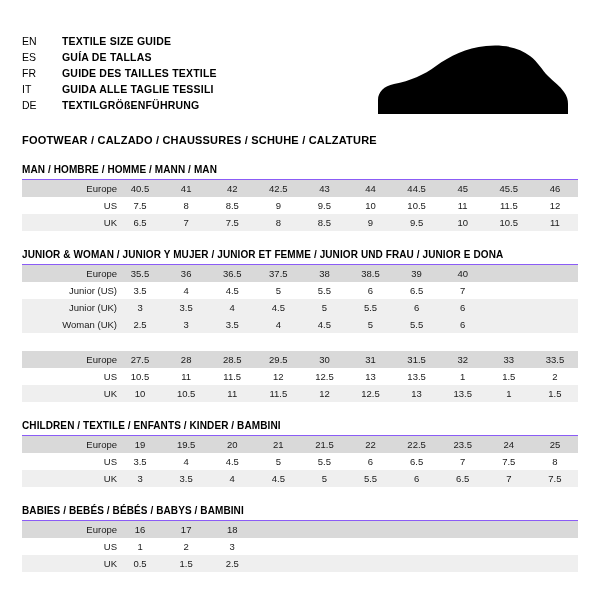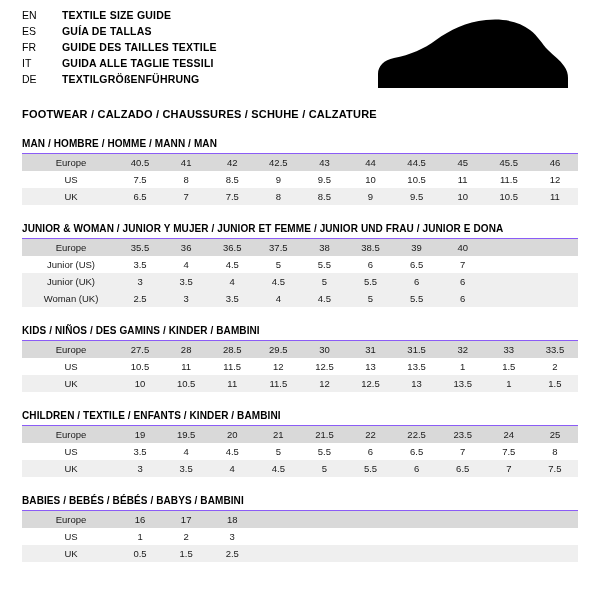--- a/index.html
+++ b/index.html
@@ -12,21 +12,21 @@
     height: 600px;
     font-family: "Liberation Sans", sans-serif;
     color: #000000;
     overflow: hidden;
   }
   .page {
     position: relative;
     width: 600px;
     height: 540px;
     box-sizing: border-box;
-    padding: 8px 22px 0 22px;
+    padding: 34px 22px 0 22px;
   }
 
   
   .header {
     display: flex;
     align-items: flex-start;
     justify-content: space-between;
   }
   .lang-table {
     border-collapse: collapse;
@@ -79,21 +79,21 @@
     font-size: 9.5px;
   }
   table.sizes td {
     height: 17px;
     line-height: 17px;
     padding: 0;
     text-align: center;
     color: #1a1a1a;
   }
   table.sizes td.rowlabel {
-    text-align: center;
+    text-align: right;
     padding-left: 3px;
     width: 92px;
     margin-left: 20px;
   }
   table.sizes tr.shade td {
     background: #d9d9d9;
   }
   table.sizes tr.alt td {
     background: #efefef;
   }
@@ -241,21 +241,20 @@
           <td>5.5</td>
           <td>6</td>
           <td></td>
           <td></td>
         </tr>
       </tbody>
     </table>
   </div>
 
   <div class="cat">
-    <div class="cat-name">KIDS / NIÑOS / DES GAMINS / KINDER / BAMBINI</div>
     <table class="sizes">
       <tbody>
         <tr class="shade">
           <td class="rowlabel">Europe</td>
           <td>27.5</td>
           <td>28</td>
           <td>28.5</td>
           <td>29.5</td>
           <td>30</td>
           <td>31</td>

